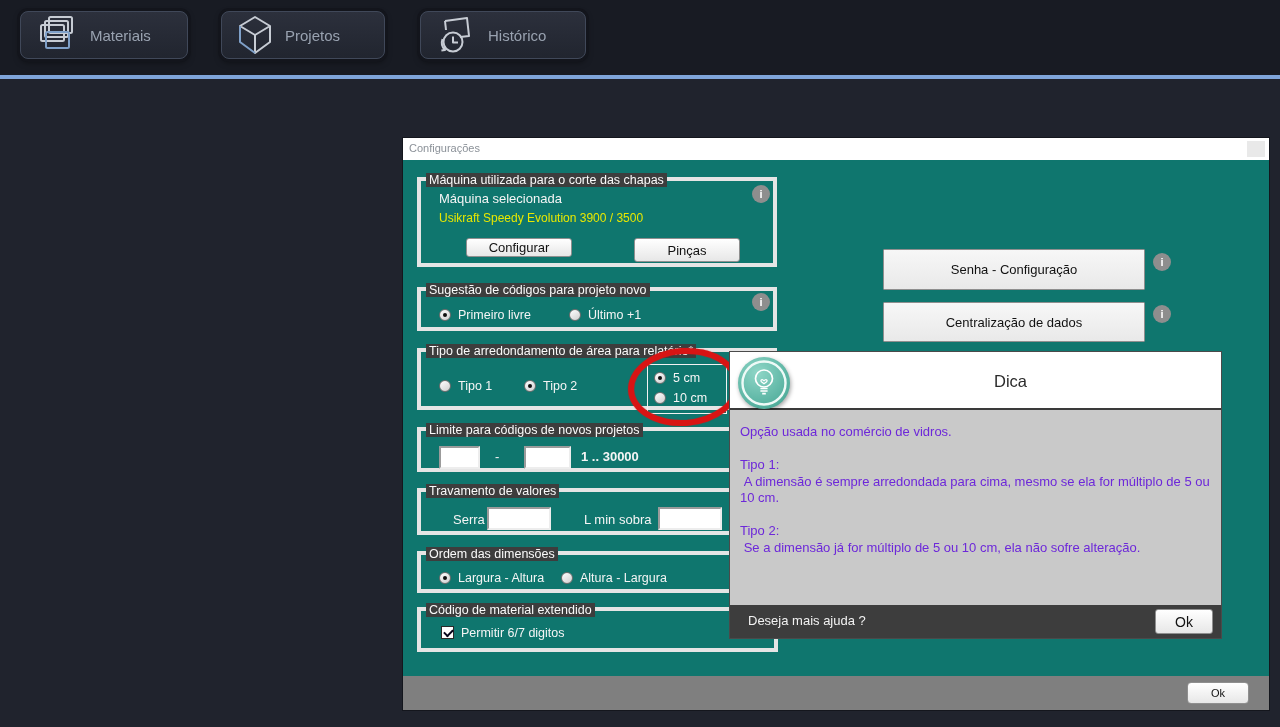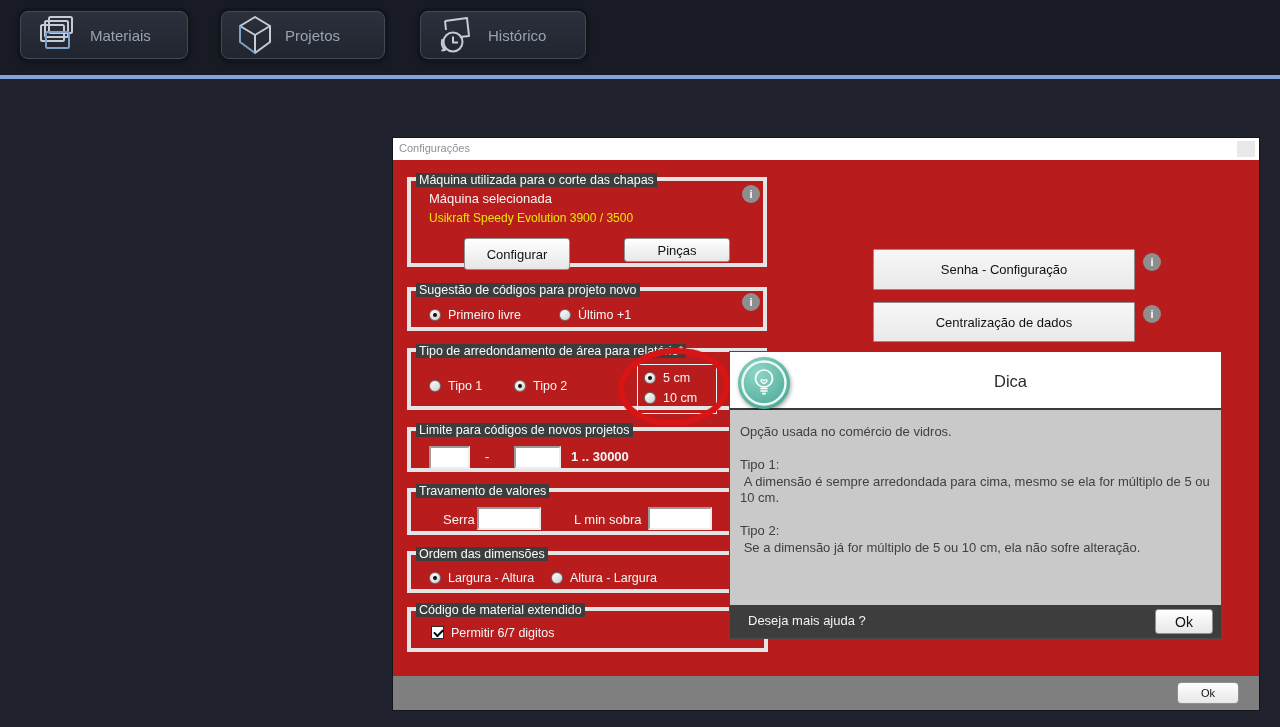--- a/index.html
+++ b/index.html
@@ -9,21 +9,21 @@
   
   .topbar { position:absolute; left:0; top:0; width:1280px; height:75px; background:#181b23;padding-left:12px; }
   .blue-line { position:absolute; left:0; top:75px; width:1280px; height:4px; background:#7fa5da; }
   .tb-btn { position:absolute; top:11px; height:48px; display:flex; align-items:center; gap:12px;
             padding-left:15px; background:linear-gradient(#2c303c,#21252f);
             border:1px solid #404859; border-radius:8px; color:#99a2b0; font-size:15px;
             box-shadow:0 0 0 3px #13151c, 0 3px 6px rgba(0,0,0,.5); cursor:pointer; }
   .tb-btn svg { flex:0 0 auto; }
 
   
-  .dialog { position:absolute; left:393px; top:138px; width:866px; height:572px; background:#b91c1c;
+  .dialog { position:absolute; left:403px; top:138px; width:866px; height:572px; background:#0f766e;
             box-shadow:0 0 0 1px #14161d; }
   .titlebar { position:absolute; left:0; top:0; width:100%; height:22px; background:#ffffff; }
   .titlebar .t-text { position:absolute; left:6px; top:4px; font-size:11px; color:#8b9198; }
   .titlebar .close-btn { position:absolute; right:4px; top:3px; width:18px; height:16px; background:#e9e9e9; }
   .dlg-body { position:absolute; left:0; top:22px; width:100%; height:516px; }
   .dlg-footer { position:absolute; left:0; top:538px; width:100%; height:34px; background:#7f7f7f; }
 
   
   .gb { position:absolute; border:4px solid #e5e5e5; }
   .gb .legend { position:absolute; top:-8px; left:5px; background:#3d3d3d; padding:0 3px;
@@ -61,21 +61,21 @@
 
   
   .tip-popup { position:absolute; left:730px; top:352px; width:491px; height:286px; z-index:30;
                box-shadow:0 0 0 1px #4a4a4a; background:#c9c9c9; }
   .tip-header { position:absolute; left:0; top:0; width:100%; height:58px; background:#ffffff;
                 border-bottom:2px solid #3a3a3a; }
   .tip-title { position:absolute; left:70px; right:0; top:20px; text-align:center; font-size:16.5px; color:#2b2b2b; }
   .tip-icon { position:absolute; left:7px; top:4px; filter:drop-shadow(1px 2px 2px rgba(0,0,0,.35)); }
   .tip-body { position:absolute; left:0; top:58px; width:100%; height:195px; background:#c9c9c9; }
   .tip-text { position:absolute; left:10px; top:14px; right:6px; font-size:13px; line-height:16.5px;
-              color:#404040; white-space:pre-wrap; }
+              color:#6d28d9; white-space:pre-wrap; }
   .tip-footer { position:absolute; left:0; top:253px; width:100%; height:33px; background:#3d3d3d; }
   .tip-question { position:absolute; left:18px; top:8px; color:#f2f2f2; font-size:13px; }
   .tip-ok { left:425px; top:4px; width:58px; height:25px; font-size:14px; border-radius:3px; }
 
   .dlg-ok { left:784px; top:6px; width:62px; height:22px; font-size:11px; border-radius:4px; }
 
   .bold { font-weight:bold; }
 </style>
 </head>
 <body>
@@ -122,21 +122,21 @@
     <span class="t-text">Configurações</span>
     <div class="close-btn"></div>
   </div>
 
   <div class="dlg-body">
 
     <div class="gb" style="left:14px; top:17px; width:360px; height:90px;">
       <span class="legend">Máquina utilizada para o corte das chapas</span>
       <span class="wtext" style="left:18px; top:10px;">Máquina selecionada</span>
       <span class="ytext" style="left:18px; top:30px;">Usikraft Speedy Evolution 3900 / 3500</span>
-      <button class="win-btn" style="left:45px; top:57px; width:106px; height:32px;margin-left:8px;">Configurar</button>
+      <button class="win-btn" style="left:45px; top:57px; width:106px; height:19px;">Configurar</button>
       <button class="win-btn" style="left:213px; top:57px; width:106px; height:24px;">Pinças</button>
     </div>
     <div class="info" style="left:349px; top:25px;">i</div>
 
     <div class="gb" style="left:14px; top:127px; width:360px; height:44px;">
       <span class="legend">Sugestão de códigos para projeto novo</span>
       <label class="radio selected" style="left:18px; top:17px;">
         <span class="dot"></span>
         <span>Primeiro livre</span>
       </label>

